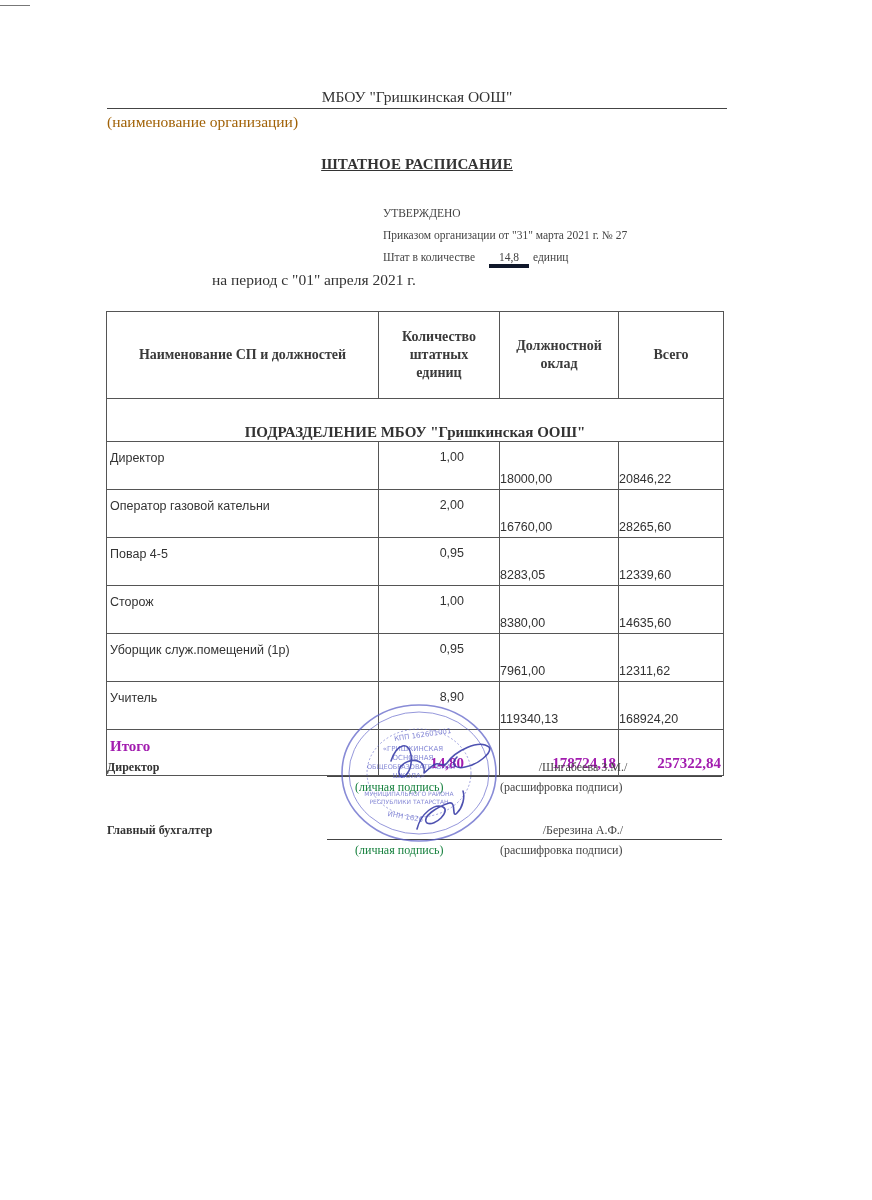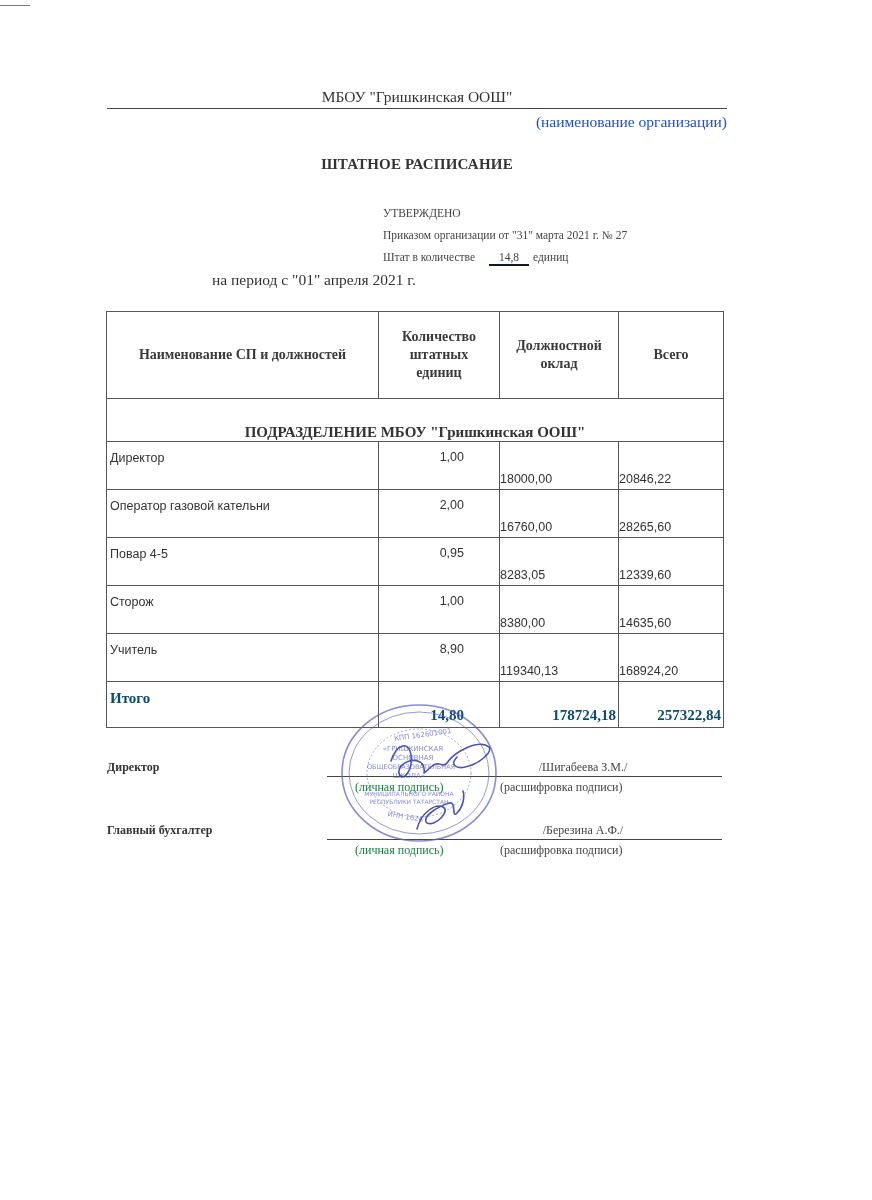--- a/index.html
+++ b/index.html
@@ -6,47 +6,47 @@
     body {
       width: 872px; height: 1200px; position: relative; overflow: hidden;
       background: #ffffff; color: #2a2a2a;
       font-family: "Liberation Serif", "DejaVu Serif", serif;
     }
     .abs { position: absolute; }
     .corner-mark { left: 0; top: 5px; width: 30px; height: 1px; background: #777; }
 
     .org-name { left: 107px; width: 620px; top: 88px; text-align: center; font-size: 15.5px; color: #333; }
     .org-line { left: 107px; width: 620px; top: 108px; height: 1px; background: #444; }
-    .org-caption { left: 107px; width: 620px; top: 113px; text-align: right; font-size: 15.5px; color: #1d4ed8; }
-    .doc-title { left: 107px; width: 620px; top: 156px; text-align: center; font-size: 15px; font-weight: bold; color: #333; letter-spacing: 0.2px; }
+    .org-caption { left: 107px; width: 620px; top: 113px; text-align: left; font-size: 15.5px; color: #a16207; }
+    .doc-title { left: 107px; width: 620px; top: 156px; text-align: center; font-size: 15px; font-weight: bold; color: #333; letter-spacing: 0.2px; text-decoration: underline; }
 
     .approve { left: 383px; top: 202px; font-size: 11.5px; color: #444; line-height: 22px; }
     .approve .row { white-space: nowrap; }
-    .staff-count { display: inline-block; width: 40px; text-align: center; border-bottom: 2px solid #0f172a; margin: 0 4px 0 14px; line-height: 14px; }
+    .staff-count { display: inline-block; width: 40px; text-align: center; border-bottom: 4px solid #0f172a; margin: 0 4px 0 14px; line-height: 14px; }
     .period { left: 212px; top: 271px; font-size: 15.5px; color: #333; }
 
     table.schedule {
       position: absolute; left: 106px; top: 311px; width: 617px;
       border-collapse: collapse; table-layout: fixed;
     }
     table.schedule td, table.schedule th { border: 1px solid #555; padding: 0; }
     col.c1 { width: 272px; } col.c2 { width: 121px; } col.c3 { width: 119px; } col.c4 { width: 105px; }
     table.schedule th {
       height: 86px; font-weight: bold; font-size: 14px; color: #3a3a3a; text-align: center;
       font-family: "Liberation Serif", serif; line-height: 18px; vertical-align: middle;
     }
     .section-row td {
       height: 42px; font-weight: bold; font-size: 15px; text-align: center; vertical-align: bottom;
       padding-bottom: 4px; color: #333;
     }
     .data-row td { height: 38px; font-family: "Liberation Sans", "DejaVu Sans", sans-serif; font-size: 12.5px; color: #333; position: relative; }
     .data-row td.name { vertical-align: top; padding: 9px 0 0 3px; }
     .data-row td.qty { vertical-align: top; text-align: right; padding: 8px 35px 0 0; }
     .data-row td.salary, .data-row td.total { vertical-align: bottom; text-align: left; padding: 0 2px 3px 0; }
-    .total-row td { height: 37px; font-weight: bold; font-size: 15px; color: #0c4a6e; }
+    .total-row td { height: 37px; font-weight: bold; font-size: 15px; color: #a21caf; }
     .total-row td.name { vertical-align: top; padding: 8px 0 0 3px; }
     .total-row td.qty, .total-row td.salary, .total-row td.total { vertical-align: bottom; text-align: right; padding: 0 2px 3px 0; }
     .total-row td.qty { padding-right: 35px; }
 
     .sig-role { left: 107px; font-size: 12px; font-weight: bold; color: #333; }
     .sig-name { left: 472px; width: 222px; text-align: center; font-size: 12px; color: #444; }
     .sig-line { left: 327px; width: 395px; height: 1px; background: #444; }
     .sig-cap1 { left: 355px; width: 140px; text-align: left; font-size: 12px; color: #15803d; }
     .sig-cap2 { left: 500px; width: 222px; font-size: 12px; color: #444; }
 
@@ -107,20 +107,26 @@
     <td class="salary">8283,05</td>
     <td class="total">12339,60</td>
   </tr>
   <tr class="data-row">
     <td class="name">Сторож</td>
     <td class="qty">1,00</td>
     <td class="salary">8380,00</td>
     <td class="total">14635,60</td>
   </tr>
   <tr class="data-row">
+    <td class="name">Уборщик служ.помещений (1р)</td>
+    <td class="qty">0,95</td>
+    <td class="salary">7961,00</td>
+    <td class="total">12311,62</td>
+  </tr>
+  <tr class="data-row">
     <td class="name">Учитель</td>
     <td class="qty">8,90</td>
     <td class="salary">119340,13</td>
     <td class="total">168924,20</td>
   </tr>
   <tr class="total-row">
     <td class="name">Итого</td>
     <td class="qty">14,80</td>
     <td class="salary">178724,18</td>
     <td class="total">257322,84</td>

